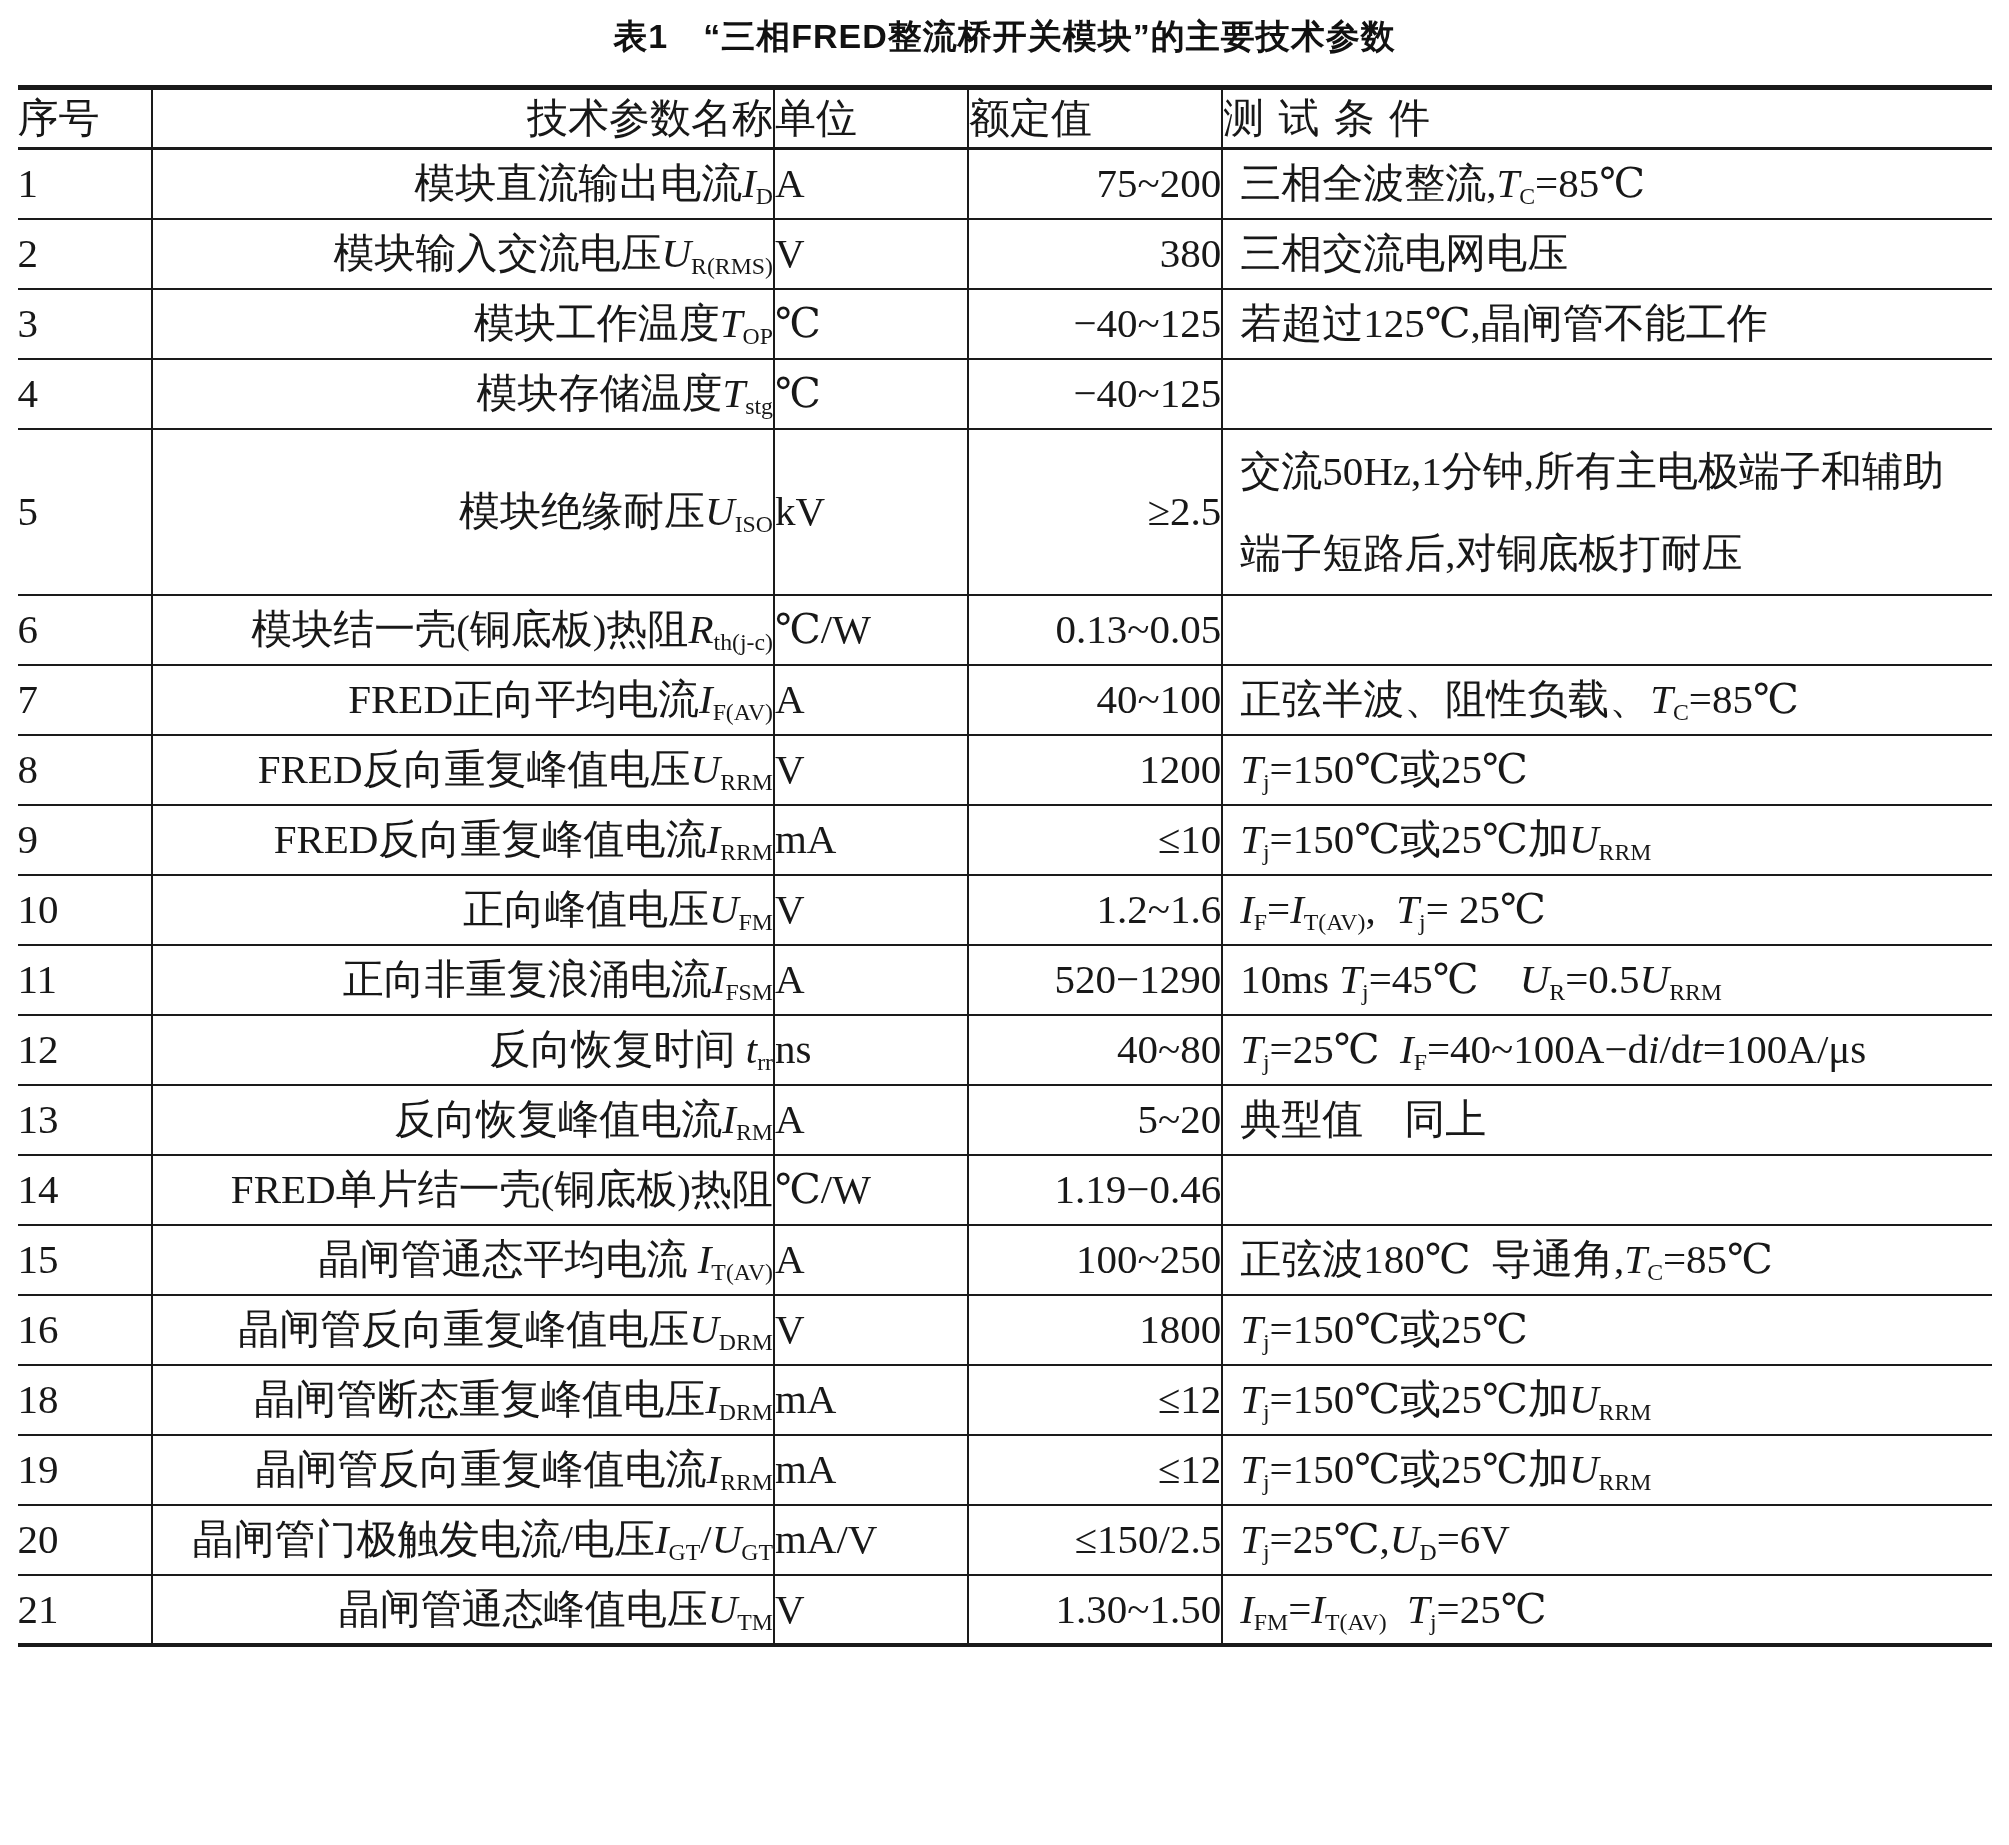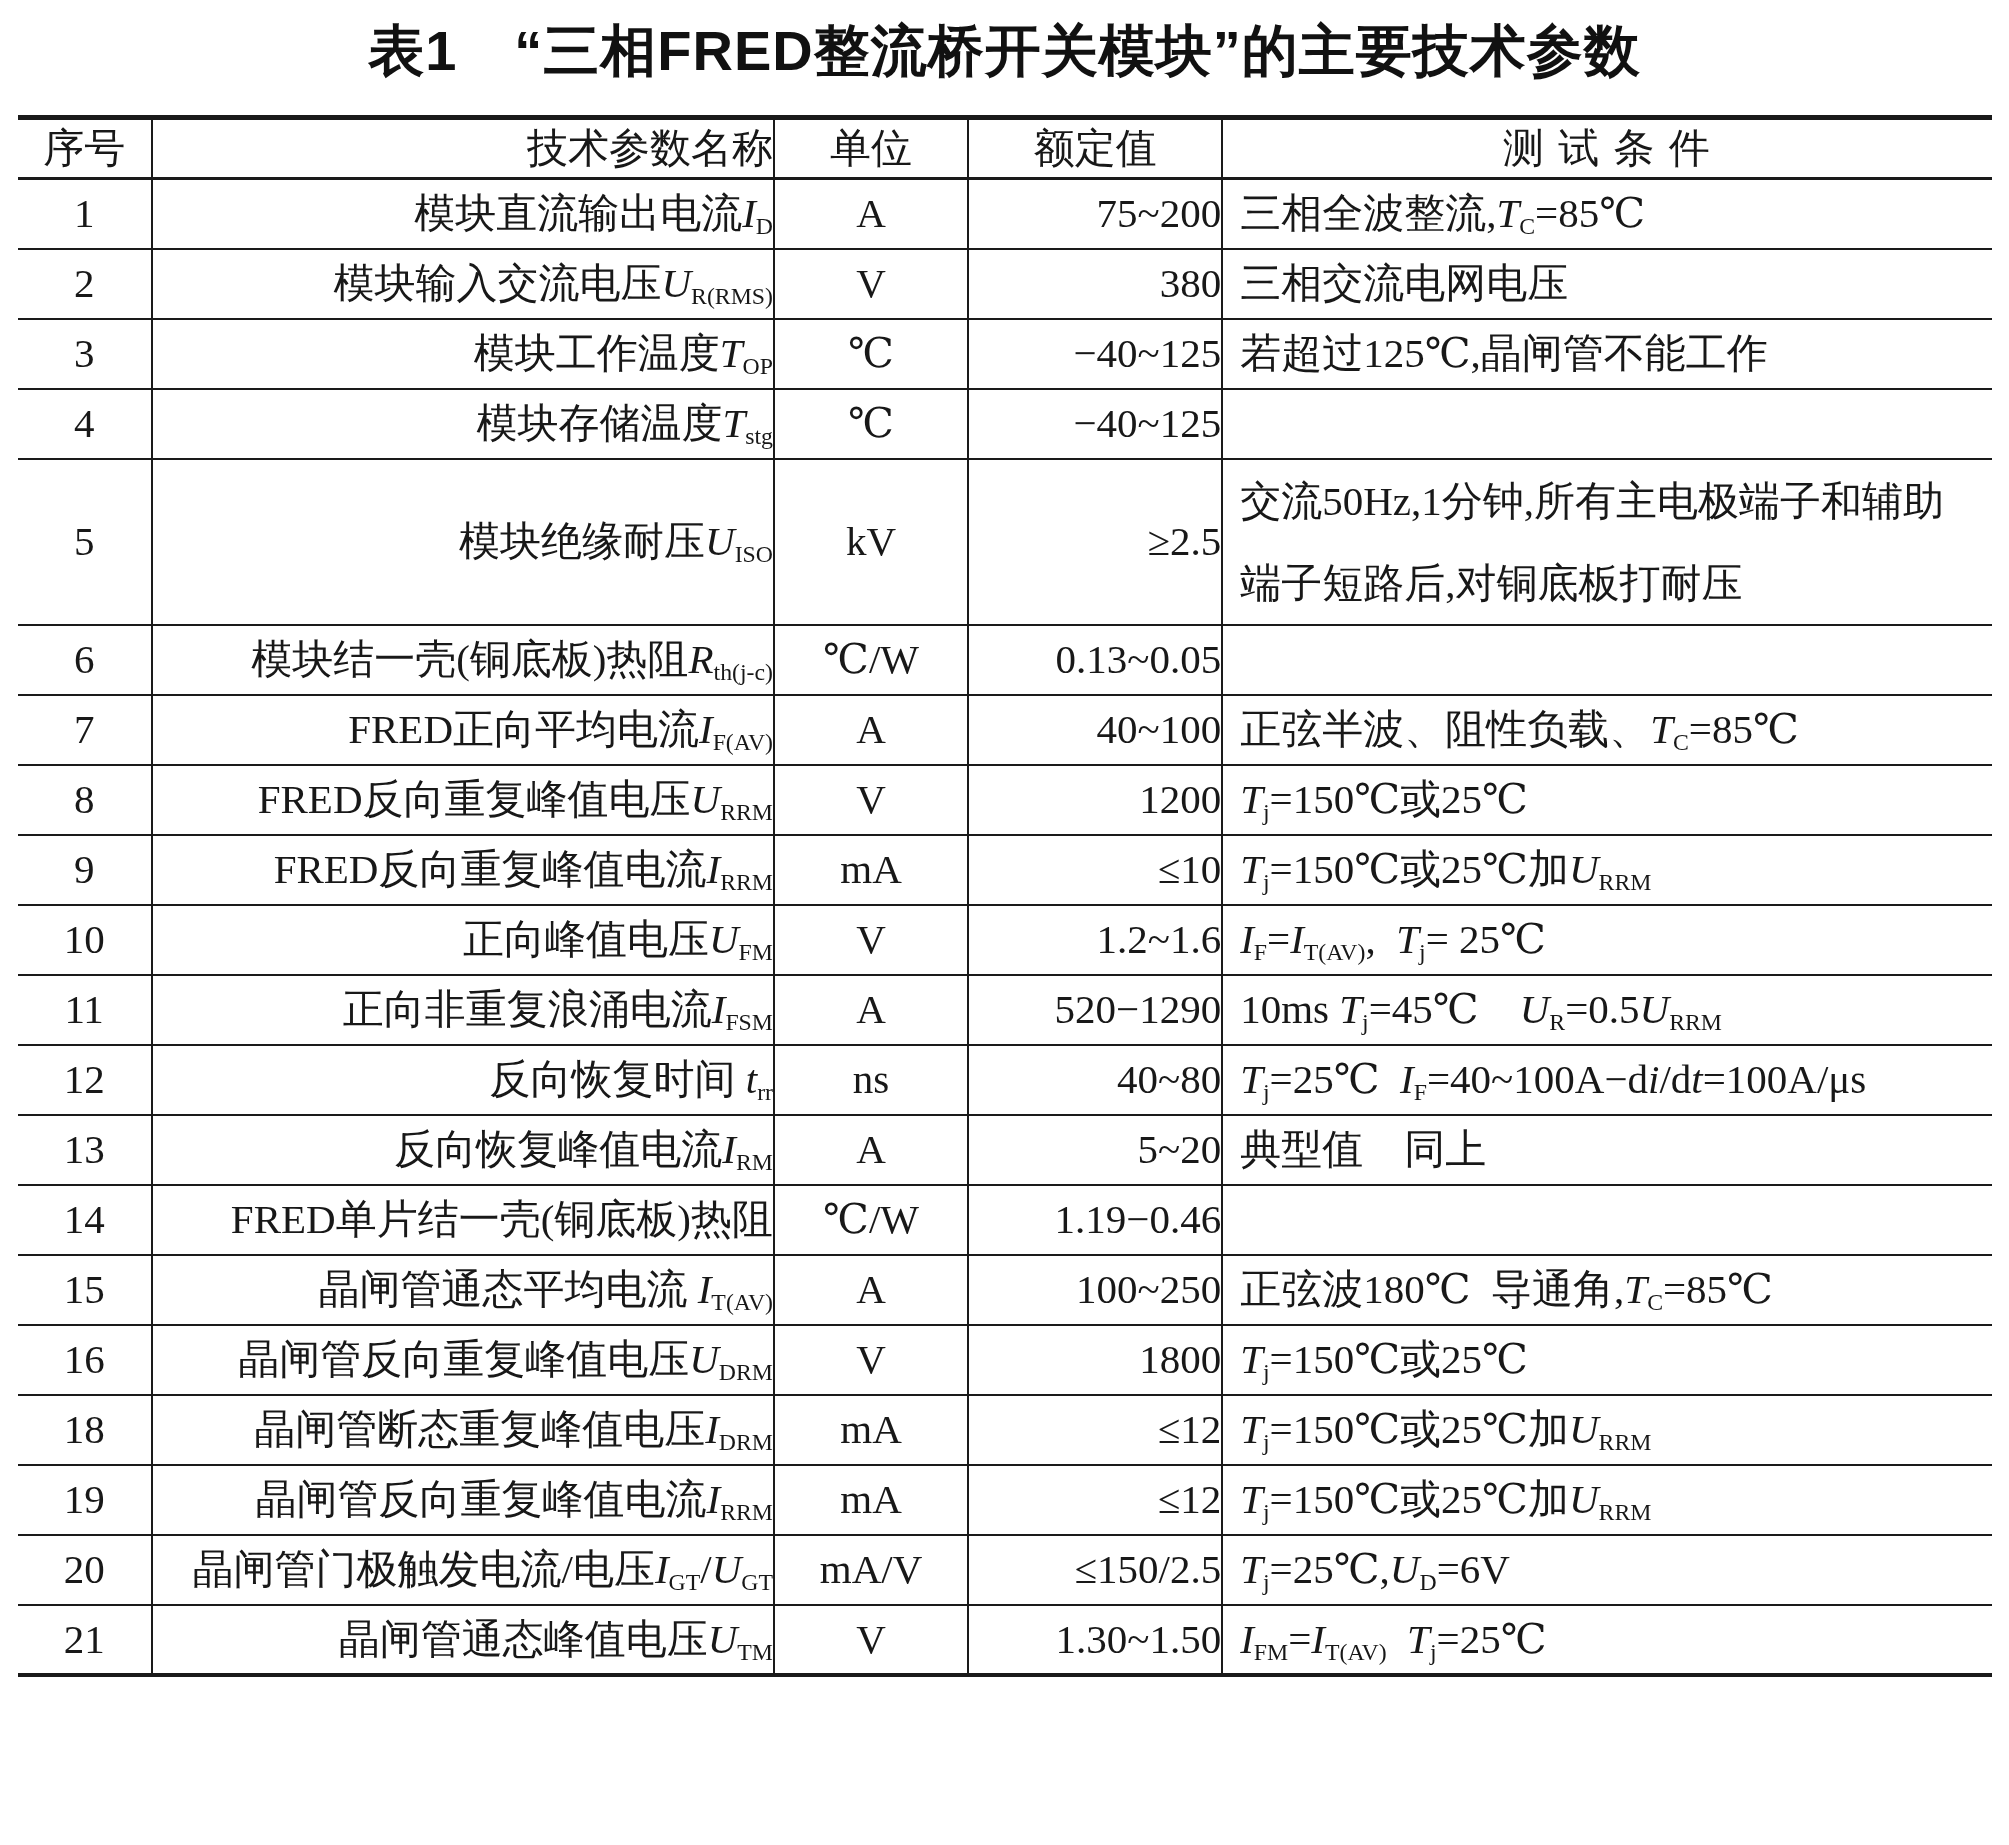--- a/index.html
+++ b/index.html
@@ -9,21 +9,21 @@
     color:#181818;
     font-family:"Liberation Serif","DejaVu Serif",serif;
     overflow:hidden;
   }
   .page{width:2009px;height:1846px;position:relative;}
   .doc-title{
     padding-top:13.7px;
     text-align:center;
     font-family:"Liberation Sans","DejaVu Sans",sans-serif;
     font-weight:700;
-    font-size:56px;
+    font-size:34px;
     letter-spacing:1px;
     color:#111;
   }
   table.params{
     border-collapse:collapse;
     table-layout:fixed;
     margin-left:17.6px;
     margin-top:25.5px;
     width:1974px;
     border-top:5.9px solid #1a1a1a;
@@ -46,21 +46,21 @@
     line-height:1.25;
     overflow:hidden;
   }
   th:first-child,td:first-child{border-left:none;}
   th:last-child,td:last-child{border-right:none;}
   thead tr{height:61px;}
   thead th{border-bottom-width:3.9px;border-top:none;}
   tbody tr{height:70px;}
   tbody tr.tall{height:139px;}
   tbody tr:last-child td{border-bottom:none;}
-  .a-center{text-align:center;}
+  .a-center{text-align:left;}
   .a-name{text-align:right;padding-left:27.4px;}
   .a-rated{text-align:right;padding-left:23.5px;}
   .a-cond{text-align:left;padding-left:17px;white-space:pre-line;}
   .h-cond{letter-spacing:2px;margin-top:44px;}
   tr.tall .a-cond{line-height:2.0;}
   i.v{
     font-family:"Liberation Serif","DejaVu Serif",serif;
     font-style:italic;
   }
   sub{

